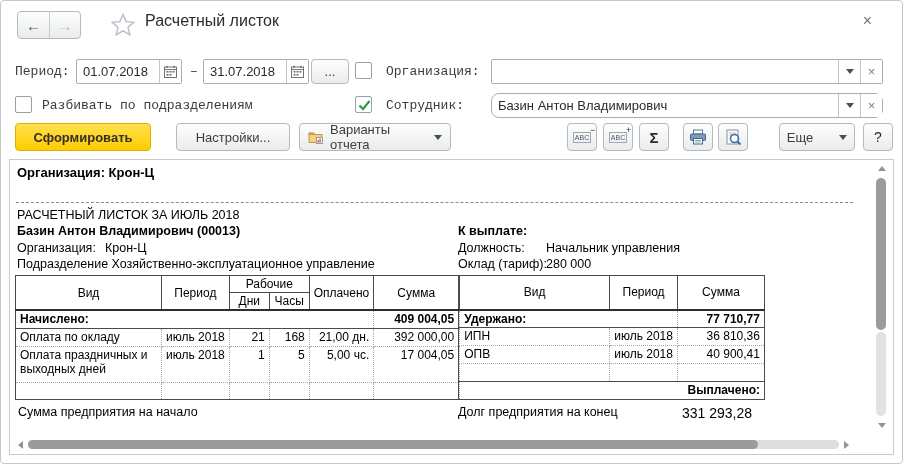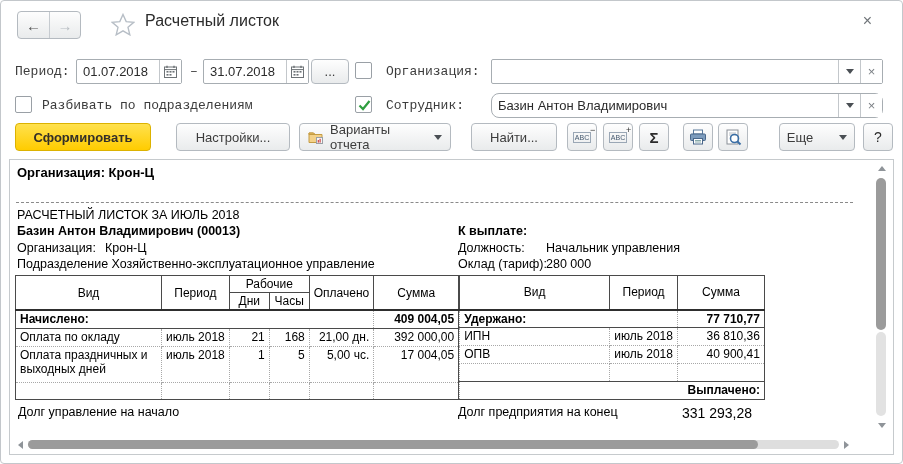--- a/index.html
+++ b/index.html
@@ -178,21 +178,20 @@
       <svg width="16" height="14" viewBox="0 0 16 14">
         <path d="M1 3 L1 12.5 L14 12.5 L14 4.5 L7 4.5 L5.5 3 Z" fill="#f3d188" stroke="#c49b42"></path>
         <path d="M1 3 L5.5 3 L7 4.5 L1 4.5 Z" fill="#e7bd62" stroke="#c49b42"></path>
         <rect x="8.5" y="7.5" width="6" height="6" fill="#f6f6f6" stroke="#9aa0a6"></rect>
         <rect x="9.7" y="10" width="1.2" height="2.6" fill="#cc4444"></rect>
         <rect x="11.5" y="8.8" width="1.2" height="3.8" fill="#cc4444"></rect>
       </svg>
       <span class="lbl">Варианты отчета</span>
       <span class="tri"></span>
     </button>
-    <button class="btn find-btn">Найти...</button>
     <button class="btn ico-btn abc1">
       <span class="abc-glyph"><span>ABC</span><span class="abc-sign">−</span></span>
     </button>
     <button class="btn ico-btn abc2">
       <span class="abc-glyph"><span>ABC</span><span class="abc-sign">+</span></span>
     </button>
     <button class="btn ico-btn sum-btn">
         <span>Σ</span>
       </button>
     <button class="btn ico-btn print-btn">
@@ -327,21 +326,21 @@
               <td></td>
               <td></td>
         </tr>
         <tr class="paid-row" style="height:17px;text-align:right;">
           <td colspan="3">Выплачено:</td>
         </tr>
       </tbody>
         </table>
     </div>
 
-    <div class="r-footer-l">Долг управление на начало</div>
+    <div class="r-footer-l">Сумма предприятия на начало</div>
     <div class="r-footer-r">Долг предприятия на конец</div>
     <div class="r-footer-amt">331 293,28</div>
 
     <div class="vscroll">
       <span class="arr up"></span>
       <span class="v-thumb"></span>
       <span class="v-track"></span>
       <span class="arr down"></span>
     </div>
 

